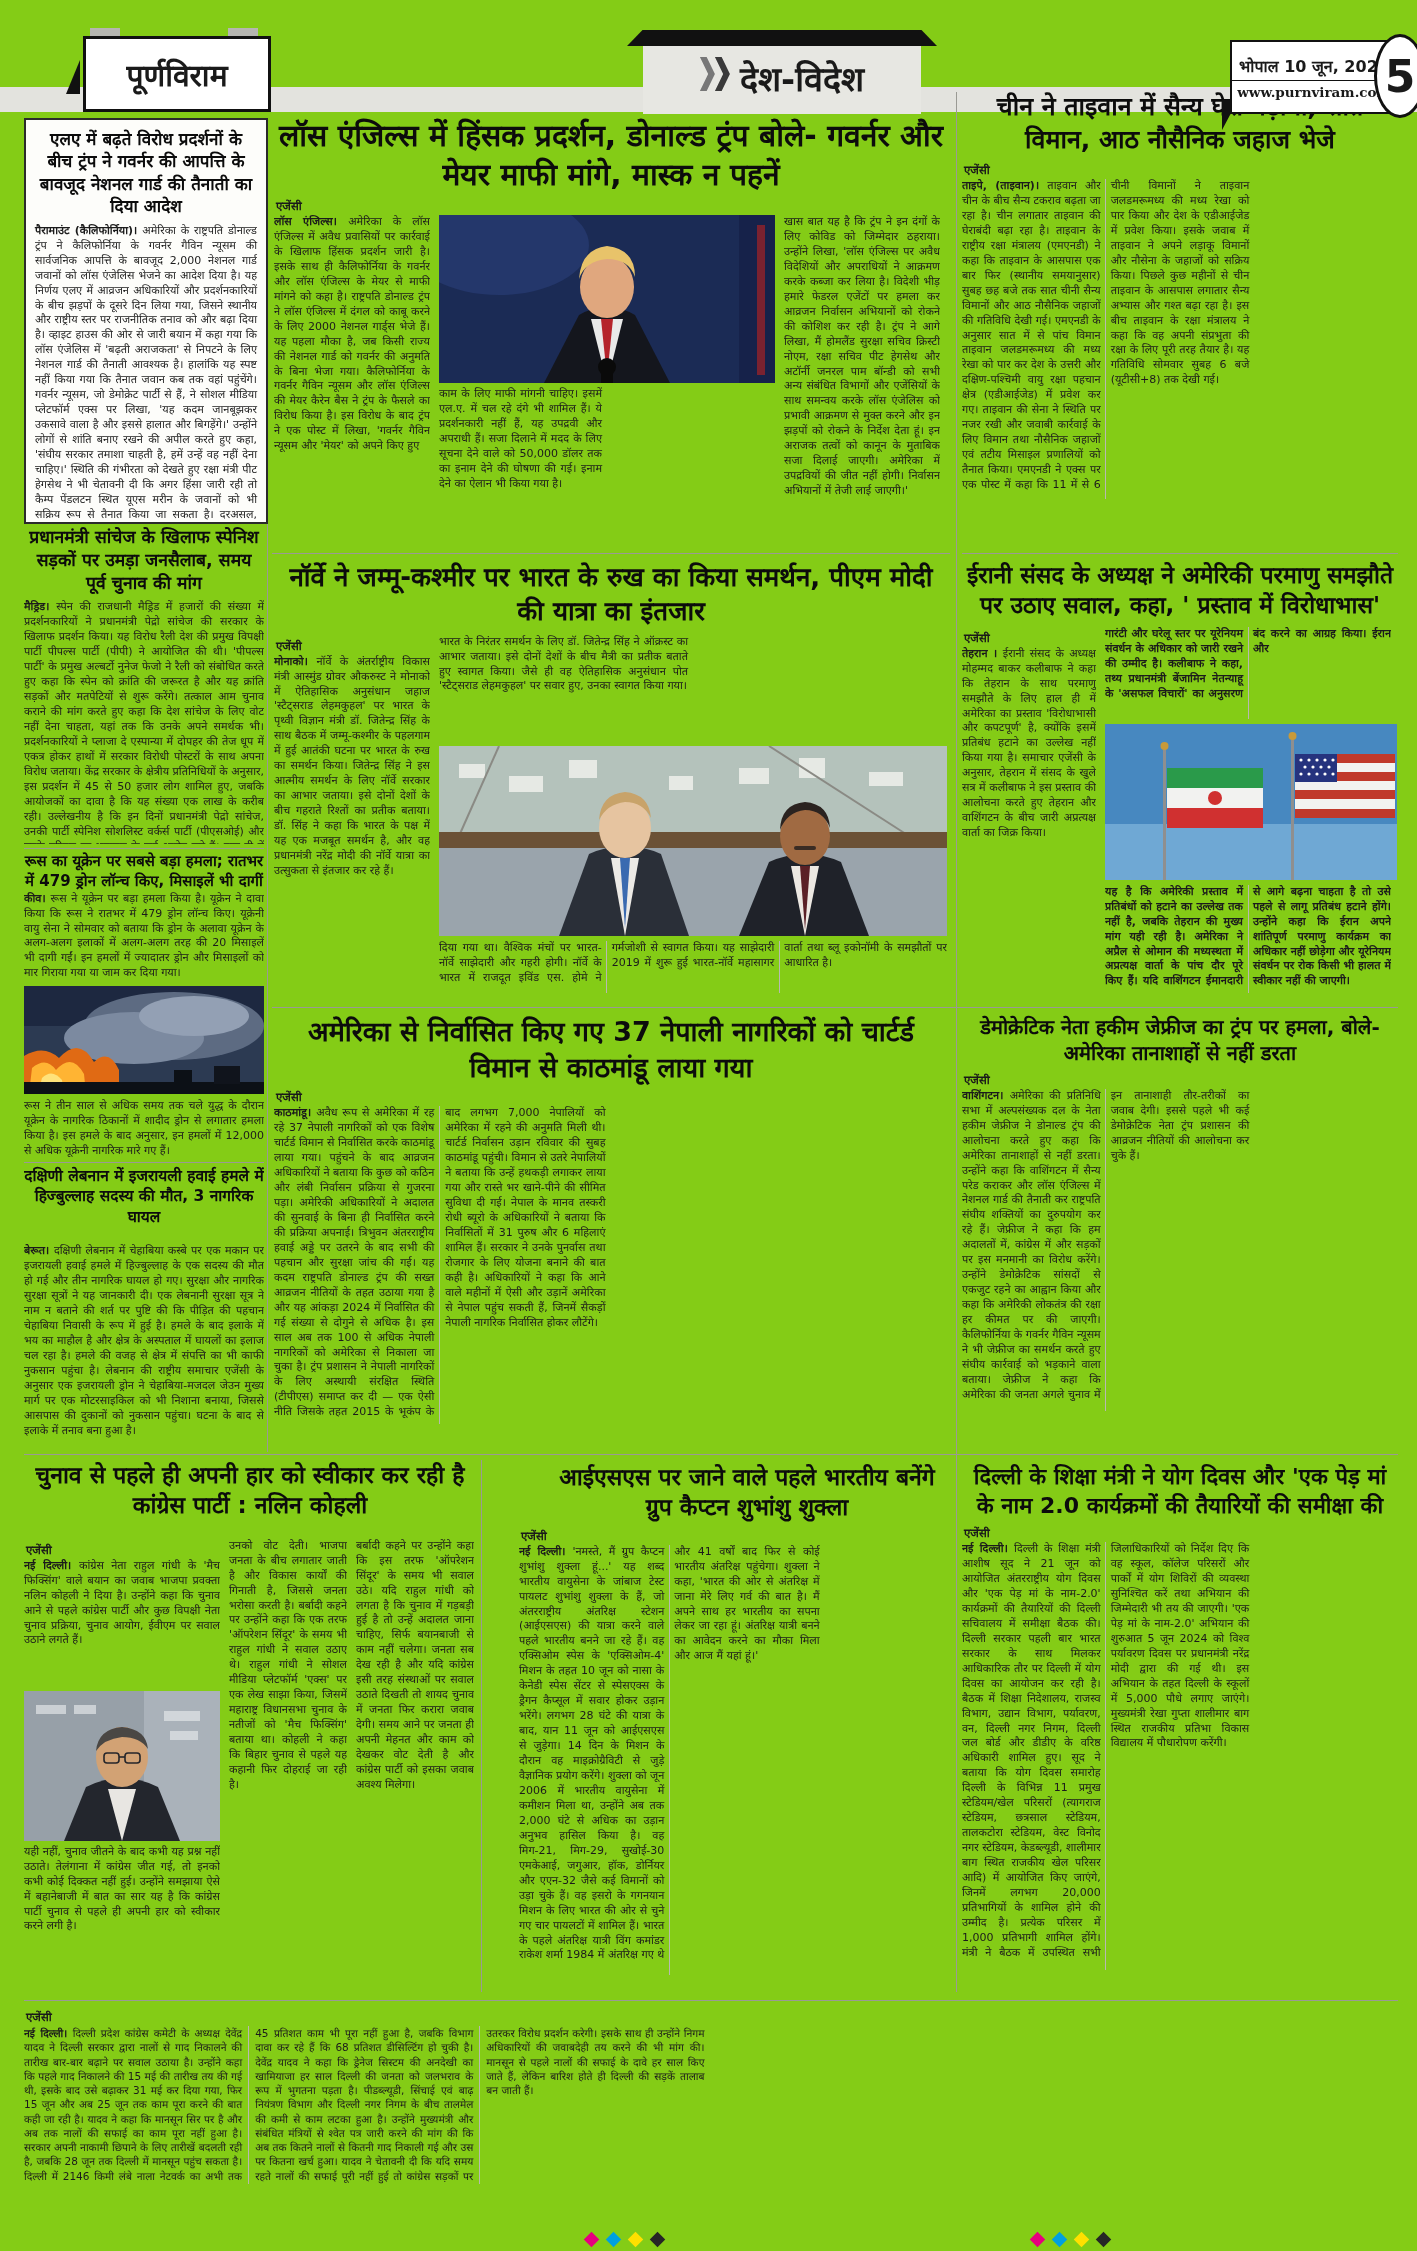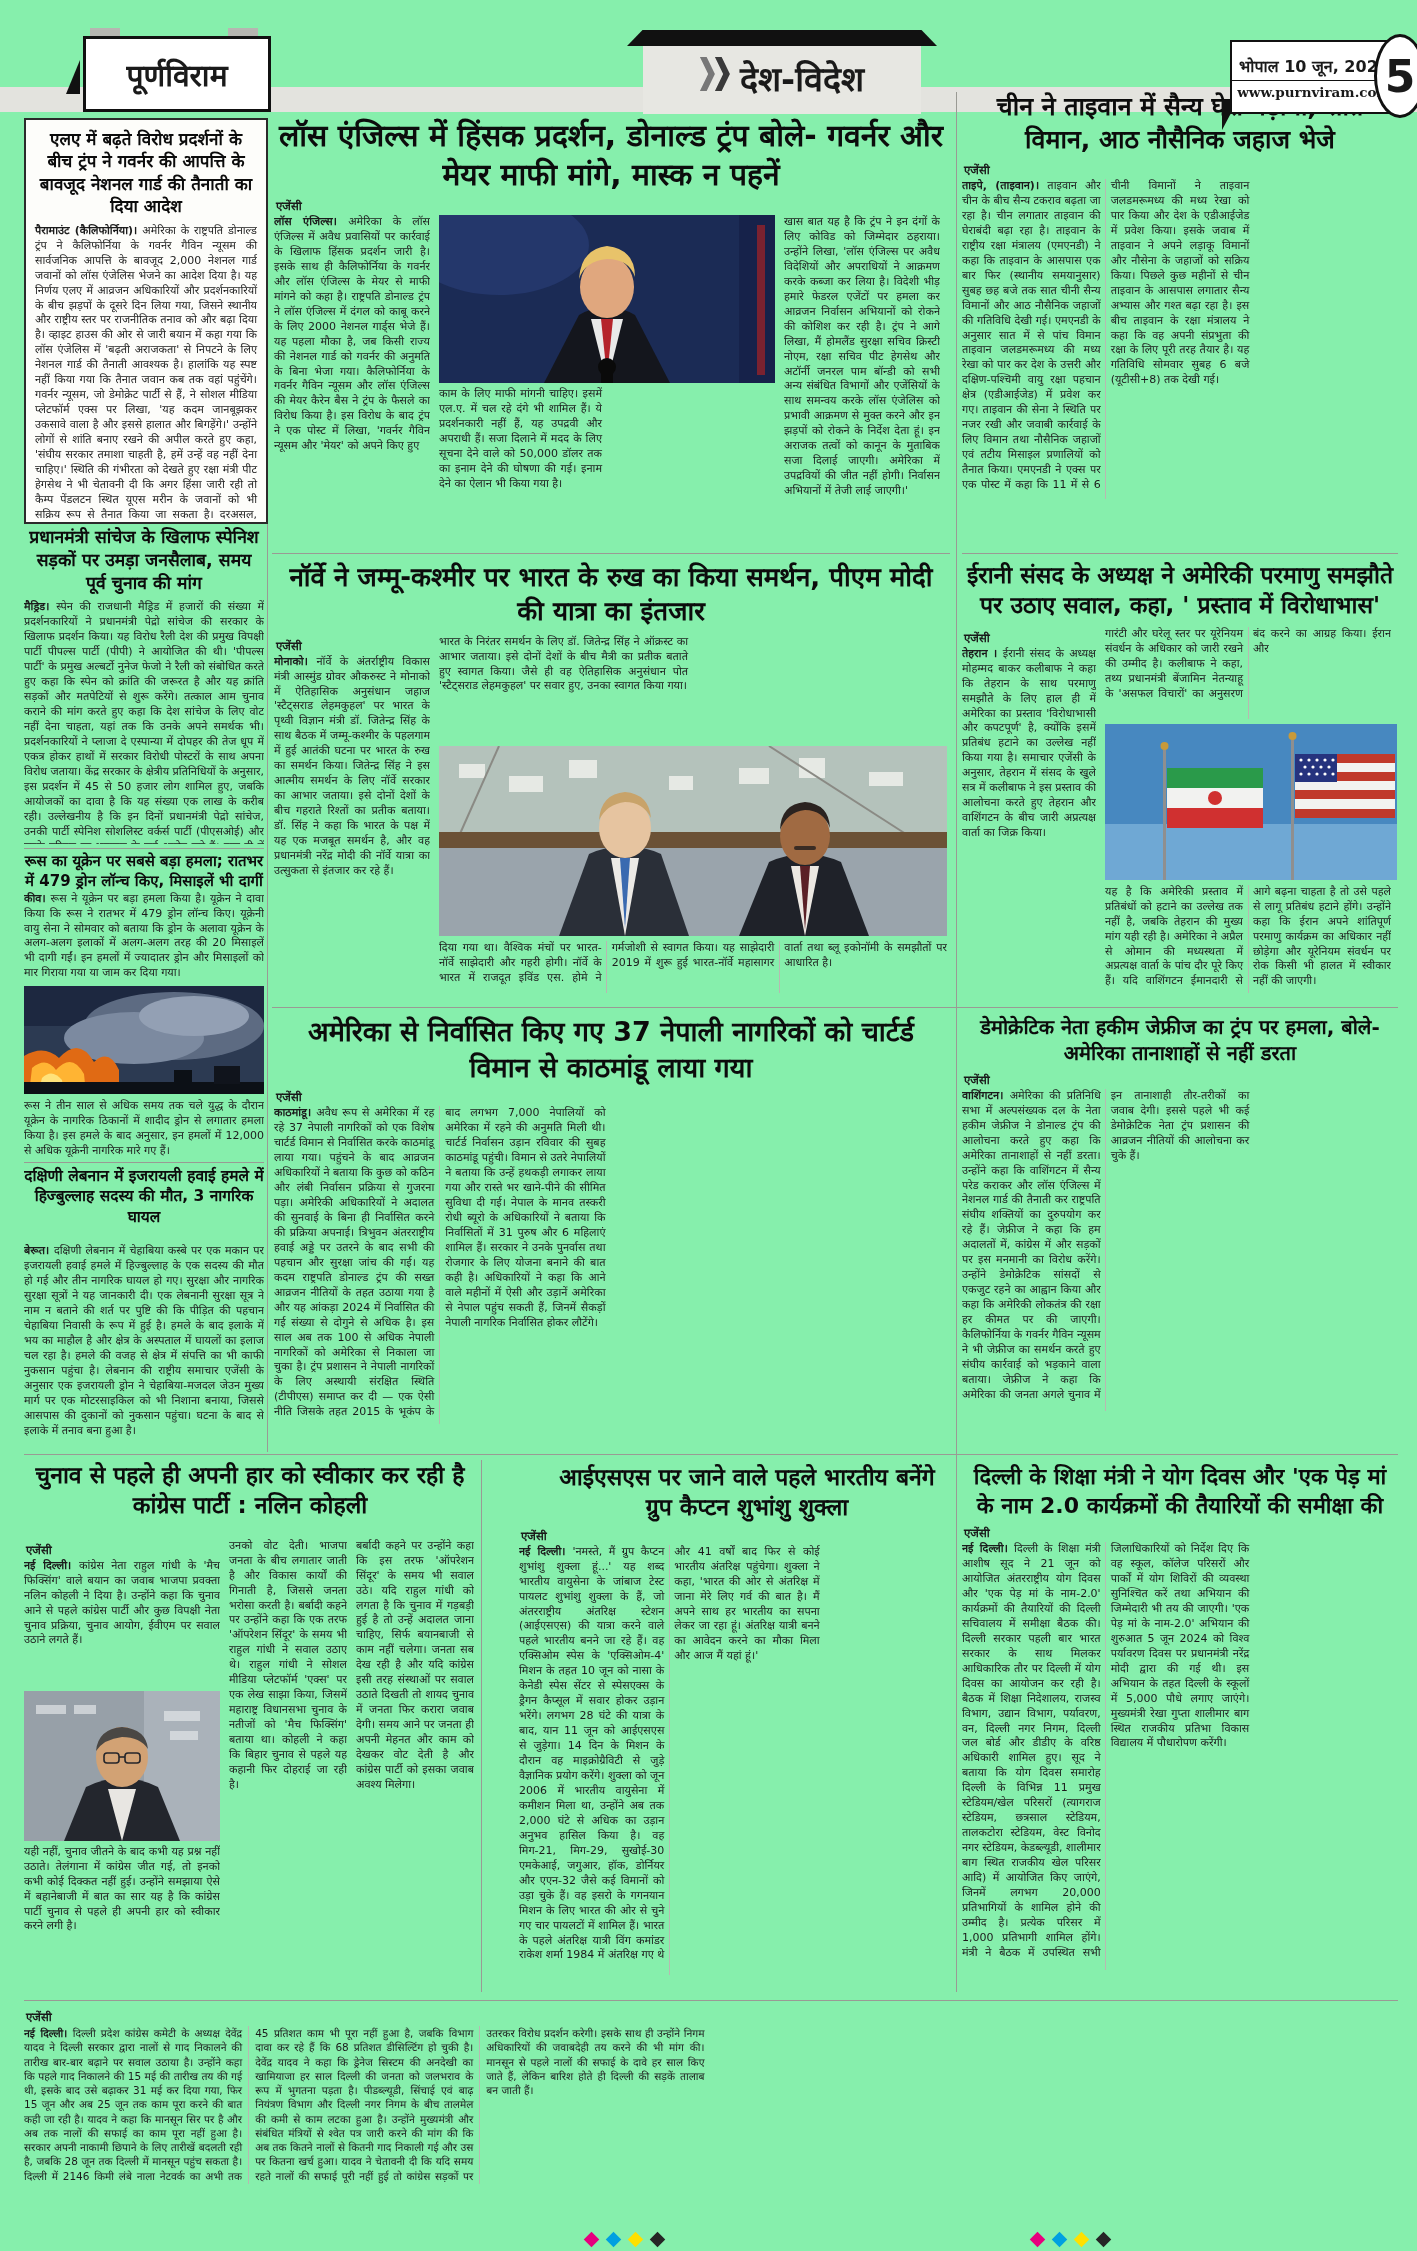--- a/index.html
+++ b/index.html
@@ -1,16 +1,16 @@
 <!DOCTYPE html>
 <html><head>
 <meta charset="utf-8">
 <style>
   html,body{margin:0;padding:0;background:#888;}
-  .page{position:relative;width:1417px;height:2251px;background:#86efac;margin:0 auto;
+  .page{position:relative;width:1417px;height:2251px;background:#84cc16;margin:0 auto;
         font-family:"DejaVu Sans","Liberation Sans",sans-serif;overflow:hidden;color:#1a1a1a;}
   .abs{position:absolute;}
   
   #hdr-band{top:87px;left:0;width:1417px;height:25px;background:#e3e3de;}
   #masthead{left:83px;top:36px;width:182px;height:70px;background:#fff;border:3px solid #111;
             display:flex;align-items:center;justify-content:center;font-size:30px;font-weight:bold;z-index:3;}
   .mast-tab{width:30px;height:22px;background:#b6b6b1;top:28px;z-index:2;}
   #mast-wedge{left:66px;top:60px;width:0;height:0;border-left:14px solid transparent;border-bottom:34px solid #111;z-index:1;}
   #section-flag{left:643px;top:42px;width:278px;height:72px;background:#e7e7e2;z-index:3;
                 display:flex;align-items:center;justify-content:center;gap:10px;font-size:34px;font-weight:bold;}
@@ -187,21 +187,21 @@
     </div>
   </div>
 
   <div class="art" style="left:962px;top:560px;width:436px;height:444px;">
     <div class="hl" style="font-size:23px;margin-bottom:6px;">ईरानी संसद के अध्यक्ष ने अमेरिकी परमाणु समझौते पर उठाए सवाल, कहा, ' प्रस्ताव में विरोधाभास'</div>
     <div class="colflex">
       <div style="width:134px;">
         <div class="byline">एजेंसी</div>
         <div class="body" style="height:340px;overflow:hidden;"><span class="dl">तेहरान । </span><span>ईरानी संसद के अध्यक्ष मोहम्मद बाकर कलीबाफ ने कहा कि तेहरान के साथ परमाणु समझौते के लिए हाल ही में अमेरिका का प्रस्ताव 'विरोधाभासी और कपटपूर्ण' है, क्योंकि इसमें प्रतिबंध हटाने का उल्लेख नहीं किया गया है। समाचार एजेंसी के अनुसार, तेहरान में संसद के खुले सत्र में कलीबाफ ने इस प्रस्ताव की आलोचना करते हुए तेहरान और वाशिंगटन के बीच जारी अप्रत्यक्ष वार्ता का जिक्र किया।</span></div>
       </div>
-      <div style="width:286px;">
+      <div style="width:286px;font-weight:bold;">
         <div class="body c2" style="height:92px;overflow:hidden;">गारंटी और घरेलू स्तर पर यूरेनियम संवर्धन के अधिकार को जारी रखने की उम्मीद है। कलीबाफ ने कहा, तथ्य प्रधानमंत्री बेंजामिन नेतन्याहू के 'असफल विचारों' का अनुसरण बंद करने का आग्रह किया। ईरान और</div>
         <svg class="photo" style="margin:5px 0;" width="292" height="156" viewBox="0 0 292 156">
           <rect width="292" height="156" fill="#4788c0"></rect>
           <rect y="100" width="292" height="56" fill="#6fa8d4"></rect>
           <rect x="58" y="24" width="3" height="132" fill="#8f8f8f"></rect>
             <circle cx="59.5" cy="22" r="4" fill="#c89a3a"></circle>
           <rect x="186" y="14" width="3" height="142" fill="#8f8f8f"></rect>
             <circle cx="187.5" cy="12" r="4" fill="#c89a3a"></circle>
           <g>
               <rect x="62" y="44" width="96" height="20" fill="#2a9a4a"></rect>

